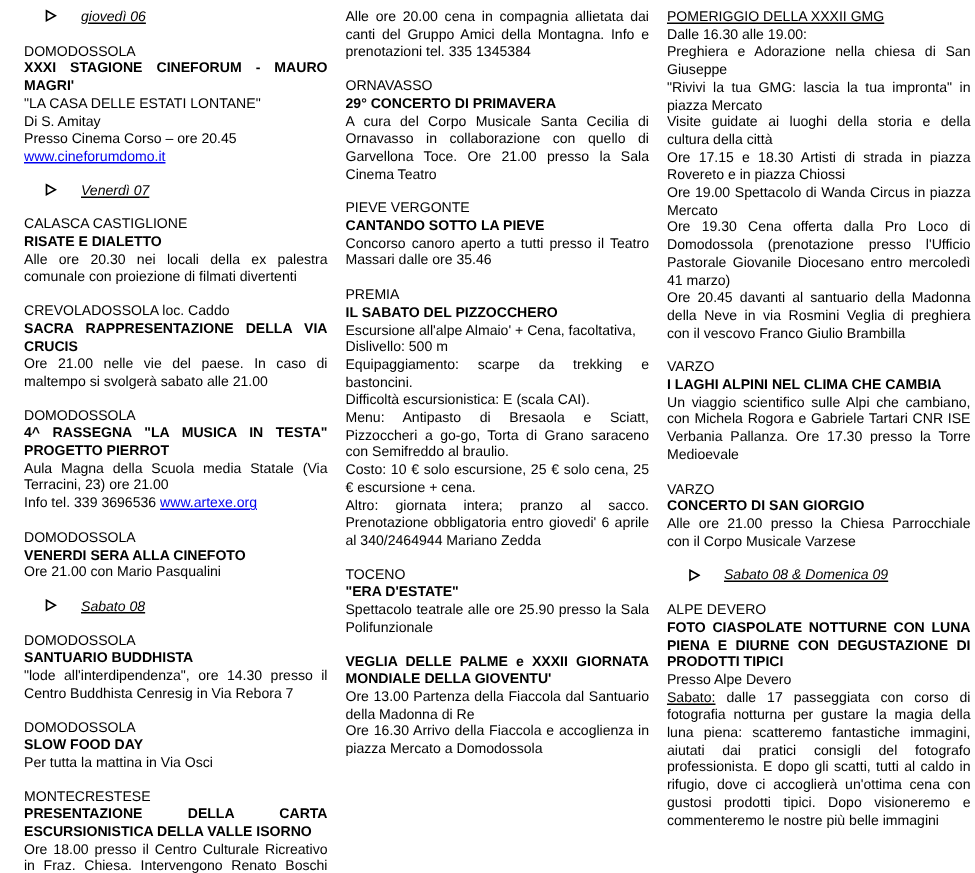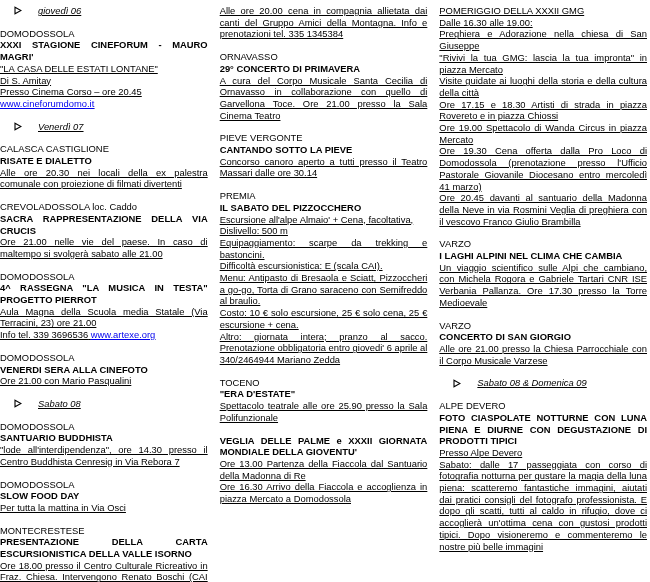--- a/index.html
+++ b/index.html
@@ -1,31 +1,31 @@
 <!DOCTYPE html>
 <html><head>
 <meta charset="utf-8">
 <style>
   html,body{margin:0;padding:0;background:#ffffff;}
   .page{
     width:650px;height:582px;box-sizing:border-box;
     background:#ffffff;color:#000000;
     font-family:"Liberation Sans",sans-serif;
     font-size:9.4px;line-height:11.7px;
-    display:flex;gap:12px;padding:5px 3px 4px 0;
+    display:flex;gap:12px;padding:5px 3px 4px 16px;
     overflow:hidden;
   }
   .col{flex:1;min-width:0;}
   .col > :first-child{margin-top:0;}
   .blk{margin-top:11px;}
   .blk p{margin:0;}
   p{margin:0;}
   .plc{text-align:left;}
   .ttl{font-weight:700;text-align:justify;}
-  .txt{text-align:justify;text-decoration:underline;}
+  .txt{text-align:justify;}
   .undl{text-decoration:underline;text-align:justify;}
   .dayrow{margin:11px 0 0 14px;display:flex;align-items:center;gap:16px;}
   .dayrow .arrow{flex:none;display:inline-flex;}
   .daylbl{font-style:italic;text-decoration:underline;}
   a.lnk{color:#0000EE;text-decoration:underline;cursor:pointer;}
   .lead{text-decoration:underline;}
 </style>
 </head>
 <body>
 
@@ -122,21 +122,21 @@
 
     <div class="blk">
       <p class="plc">ORNAVASSO</p>
       <p class="ttl">29° CONCERTO DI PRIMAVERA</p>
       <p class="txt">A cura del Corpo Musicale Santa Cecilia di Ornavasso in collaborazione con quello di Garvellona Toce. Ore 21.00 presso la Sala Cinema Teatro</p>
     </div>
 
     <div class="blk">
       <p class="plc">PIEVE VERGONTE</p>
       <p class="ttl">CANTANDO SOTTO LA PIEVE</p>
-      <p class="txt">Concorso canoro aperto a tutti presso il Teatro Massari dalle ore 30.14</p>
+      <p class="txt">Concorso canoro aperto a tutti presso il Teatro Massari dalle ore 35.46</p>
     </div>
 
     <div class="blk">
       <p class="plc">PREMIA</p>
       <p class="ttl">IL SABATO DEL PIZZOCCHERO</p>
       <p class="txt">Escursione all'alpe Almaio' + Cena, facoltativa,</p>
       <p class="txt">Dislivello: 500 m</p>
       <p class="txt">Equipaggiamento: scarpe da trekking e bastoncini.</p>
       <p class="txt">Difficoltà escursionistica: E (scala CAI).</p>
       <p class="txt">Menu: Antipasto di Bresaola e Sciatt, Pizzoccheri a go-go, Torta di Grano saraceno con Semifreddo al braulio.</p>

